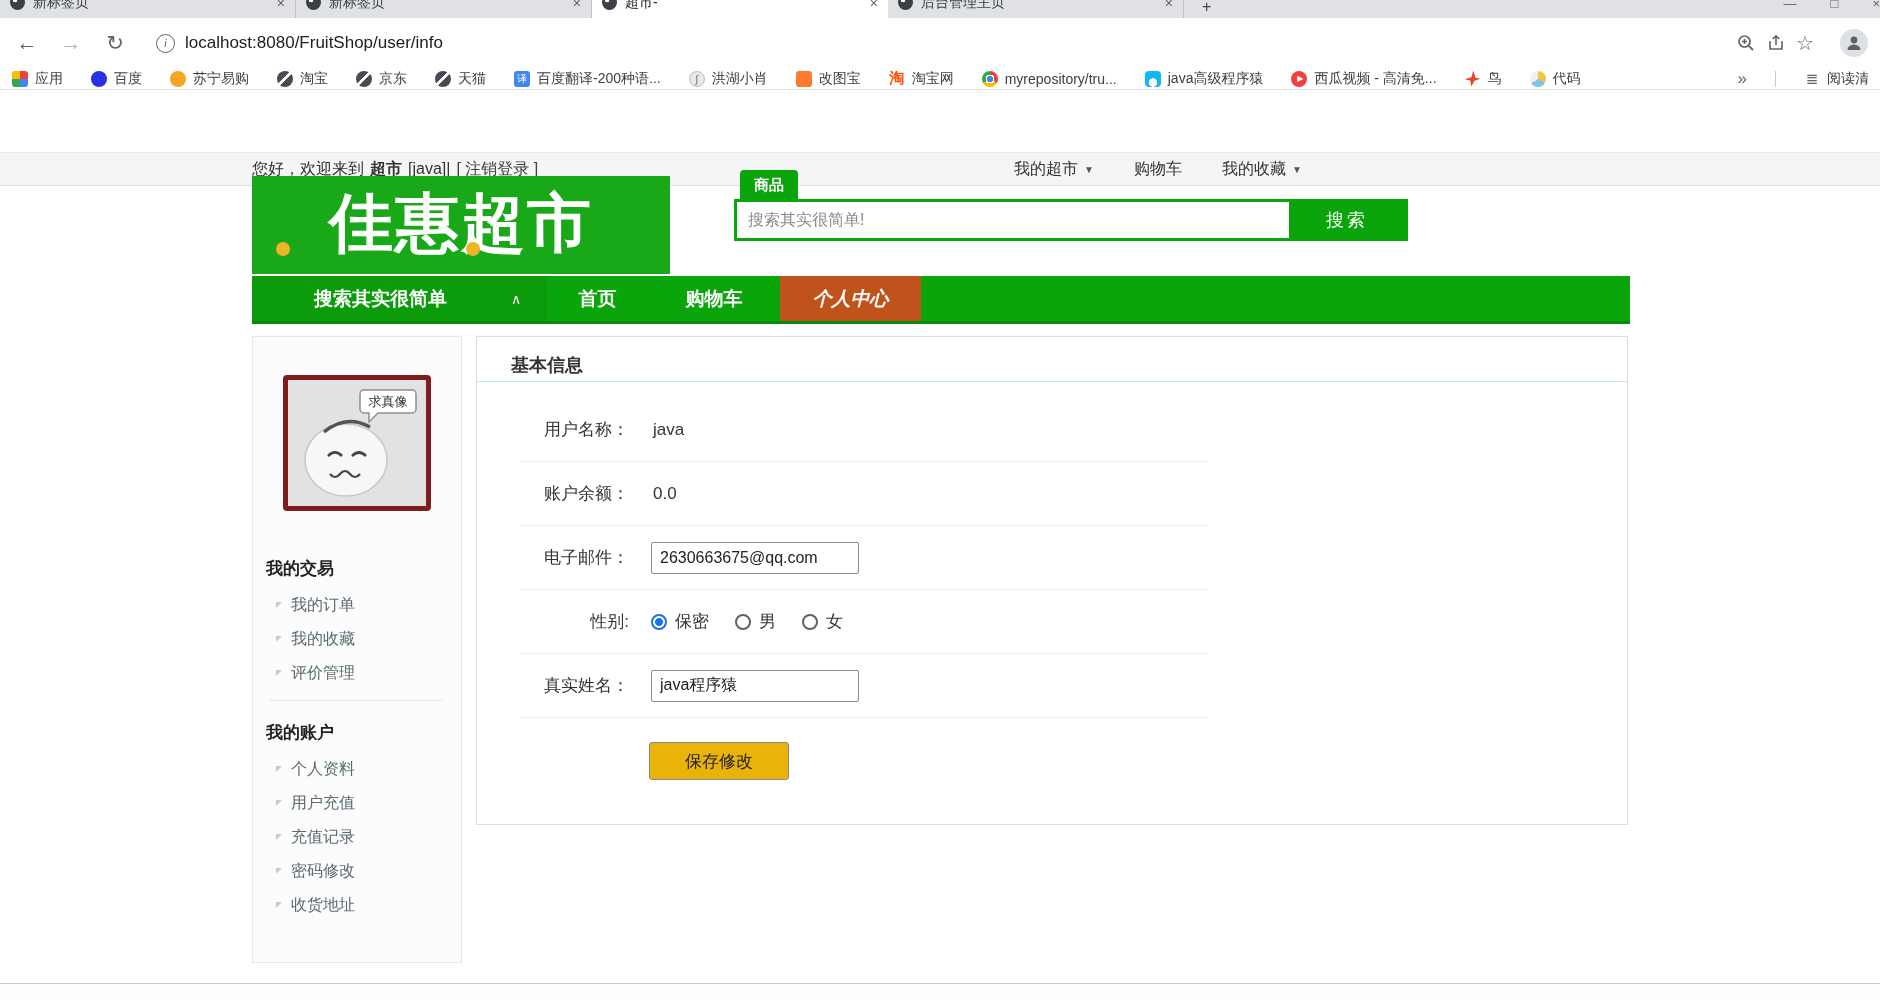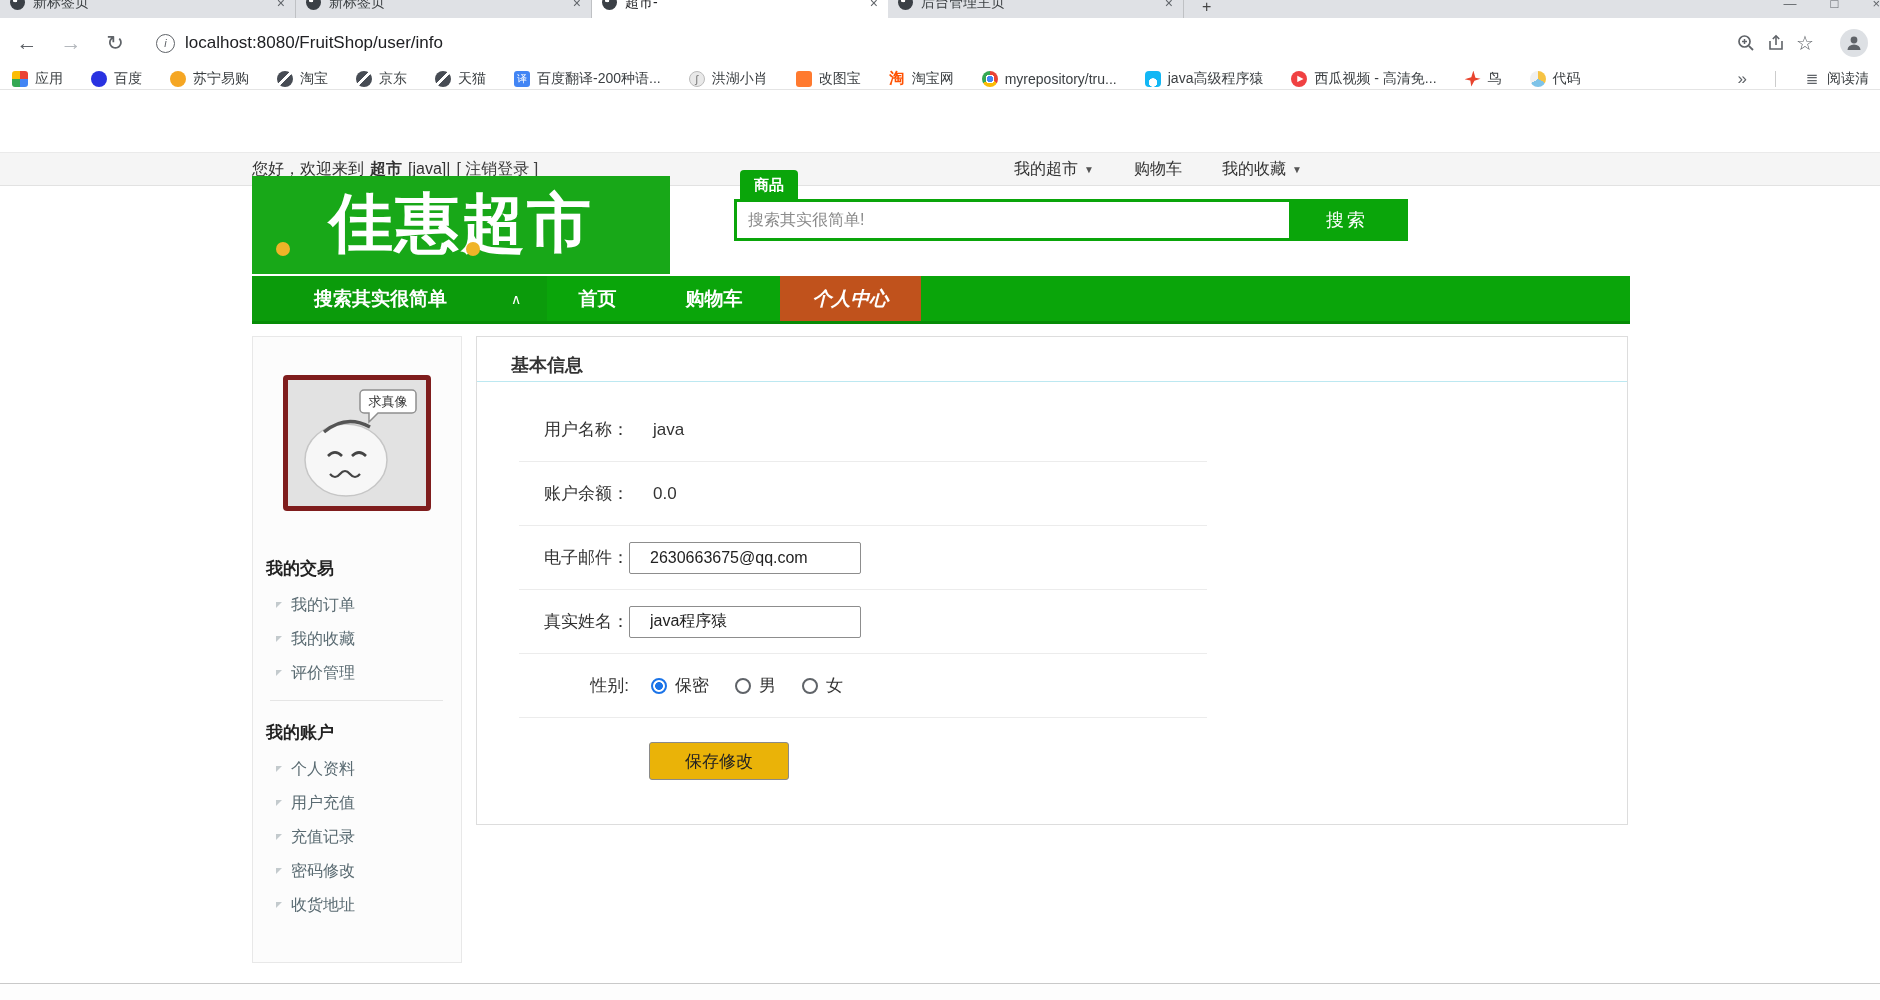--- a/index.html
+++ b/index.html
@@ -96,22 +96,22 @@
   .side-divider{margin:10px 18px 0 4px;border-top:1px solid #e5e5e5;}
   .content-box{position:absolute;left:476px;top:336px;width:1152px;height:489px;background:#fff;
                border:1px solid #ddd;box-sizing:border-box;}
   .content-header{padding:16px 34px 4px;font-size:18px;font-weight:bold;color:#333;
                   border-bottom:1px solid var(--header-divider-blue);}
   .form-area{padding:16px 0 0 42px;}
   .form-row{display:flex;align-items:center;height:63px;width:688px;border-bottom:1px solid #ececec;
             font-size:17px;color:#333;}
   .form-label{width:110px;text-align:right;flex:none;}
   .form-value{margin-left:24px;}
-  .form-input{width:190px;height:30px;border:1px solid #8d8d8d;border-radius:2px;
-              font-size:16px;padding:0 20px;color:#222;font-family:inherit;outline:none;}
+  .form-input{margin-left:22px;width:190px;height:30px;border:1px solid #8d8d8d;border-radius:2px;
+              font-size:16px;padding:0 8px;color:#222;font-family:inherit;outline:none;}
   .radio-group{margin-left:22px;display:flex;align-items:center;gap:26px;}
   .radio-opt{display:flex;align-items:center;gap:8px;cursor:pointer;}
   .radio{width:16px;height:16px;border:2px solid #5f6368;border-radius:50%;box-sizing:border-box;}
   .radio.checked{border-color:var(--radio-blue);
                  background:radial-gradient(circle,var(--radio-blue) 0 3.6px,transparent 4.2px);}
   .btn-row{height:86px;display:flex;align-items:center;}
   .save-btn{margin-left:130px;width:140px;height:38px;background:#eab308;border:1px solid #8a8a8a;
             border-radius:3px;font-size:17px;color:#222;cursor:pointer;font-family:inherit;}
   .footer-line{position:absolute;top:983px;left:0;right:0;height:17px;border-top:1px solid #c9c9c9;background:#fdfdfd;}
   svg{display:block;}
@@ -361,40 +361,40 @@
           </div>
           <div class="form-row">
             <span class="form-label">账户余额：</span>
             <span class="form-value">0.0</span>
           </div>
           <div class="form-row">
             <span class="form-label">电子邮件：</span>
             <input class="form-input" value="2630663675@qq.com" style="">
           </div>
           <div class="form-row">
-            <span class="form-label">真实姓名：</span>
-            <input class="form-input" value="java程序猿" style="">
-          </div>
-          <div class="form-row">
             <span class="form-label">性别:</span>
             <span class="radio-group">
               <span class="radio-opt">
                 <span class="radio checked"></span>
                 <span>保密</span>
               </span>
               <span class="radio-opt">
                 <span class="radio"></span>
                 <span>男</span>
               </span>
               <span class="radio-opt">
                 <span class="radio"></span>
                 <span>女</span>
               </span>
             </span>
           </div>
+          <div class="form-row">
+            <span class="form-label">真实姓名：</span>
+            <input class="form-input" value="java程序猿" style="">
+          </div>
         </div>
       <div class="btn-row">
         <button class="save-btn">保存修改</button>
       </div>
     </div>
   </div>
 
   <div class="footer-line"></div>
 </div>
 

